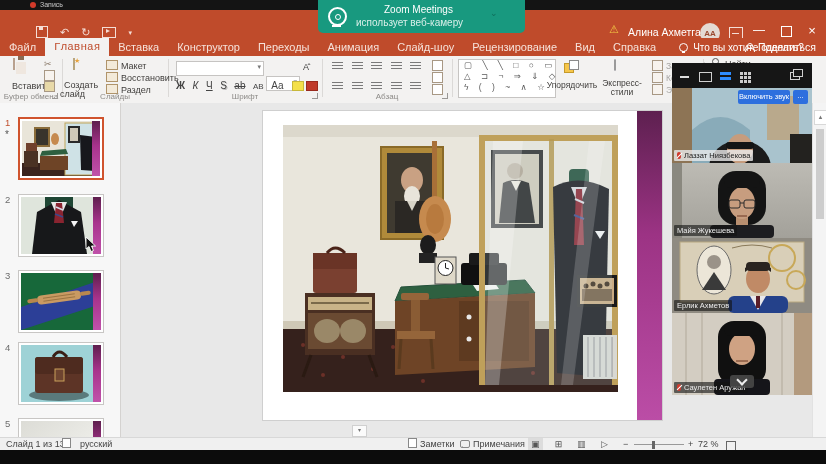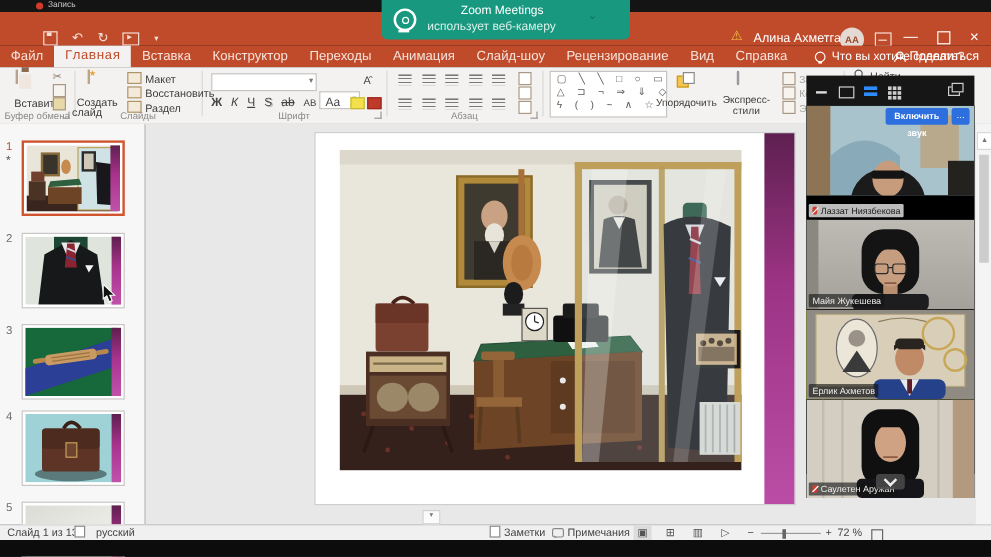--- a/index.html
+++ b/index.html
@@ -107,21 +107,21 @@
   .z-dash{left:8px;top:13px;width:9px;height:2px;background:#ddd;}
   .z-spk{left:27px;top:9px;width:11px;height:8px;border:1px solid #cfcfcf;}
   .z-gal{left:48px;top:9px;width:11px;height:9px;}
   .z-gal:before{content:"";display:block;width:11px;height:3px;background:#2d8cff;margin-bottom:2px;}
   .z-gal:after{content:"";display:block;width:11px;height:3px;background:#2d8cff;}
   .z-grid{left:68px;top:9px;width:3px;height:3px;background:#ccc;
     box-shadow:4px 0 #ccc,8px 0 #ccc,0 4px #ccc,4px 4px #ccc,8px 4px #ccc,0 8px #ccc,4px 8px #ccc,8px 8px #ccc;}
   .z-pop{left:118px;top:9px;width:8px;height:6px;border:1px solid #cfcfcf;}
   .z-pop:after{content:"";position:absolute;left:2px;top:-4px;width:8px;height:6px;border:1px solid #cfcfcf;background:#161616;}
   .unmute{left:66px;top:27px;width:52px;height:14px;background:#2d6fde;border-radius:2px;color:#fff;
-    font-size:7.5px;text-align:center;line-height:14px;z-index:6;font-weight:bold;}
+    font-size:7.5px;text-align:center;line-height:14px;z-index:6;}
   .morebtn{left:121px;top:27px;width:15px;height:14px;background:#2d6fde;border-radius:2px;color:#fff;
     font-size:8px;text-align:center;line-height:12px;z-index:6;}
   .vid{position:relative;width:140px;overflow:hidden;background:#000;}
   .vid.active{box-shadow:inset 0 0 0 2px #aab54a;}
   .nametag{position:absolute;left:2px;bottom:2px;font-size:7.5px;padding:1px 3px;border-radius:1px;
     background:rgba(20,20,20,.62);color:#ececec;display:flex;align-items:center;gap:3px;}
   .nametag.light{background:rgba(235,235,235,.8);color:#222;}
   .micoff{display:inline-block;width:4px;height:7px;background:#d03b2e;border-radius:2px;position:relative;}
   .micoff:after{content:"";position:absolute;left:-1px;top:3px;width:7px;height:1px;background:#fff;transform:rotate(-45deg);}
   .collapse{position:absolute;left:50%;transform:translateX(-50%);bottom:7px;width:24px;height:13px;
@@ -490,21 +490,21 @@
     <div class="ztb">
       <span class="ab z-dash"></span>
       <span class="ab z-spk"></span>
       <span class="ab z-gal"></span>
       <span class="ab z-grid"></span>
       <span class="ab z-pop"></span>
     </div>
     <div class="ab unmute">Включить звук</div>
     <div class="ab morebtn">...</div>
 
-    <div class="vid" style="height:95px">
+    <div class="vid" style="height:75px">
       <svg width="140" height="75" viewBox="0 0 140 75">
         <rect width="140" height="75" fill="#a9c3cd"></rect>
         <rect width="20" height="75" fill="#8d7455"></rect>
         <rect x="95" y="8" width="32" height="44" fill="#b9a98c"></rect>
         <path d="M20 42 Q48 16 78 42 L78 75 L20 75 Z" fill="#7fa3b2" opacity=".75"></path>
         <rect x="118" y="46" width="22" height="29" fill="#23221f"></rect>
         <ellipse cx="68" cy="80" rx="31" ry="28" fill="#1b1b1b"></ellipse>
         <ellipse cx="68" cy="61" rx="13" ry="15" fill="#c69c7d"></ellipse>
         <rect x="54" y="54" width="28" height="7" rx="3" fill="#141414"></rect>
       </svg>

